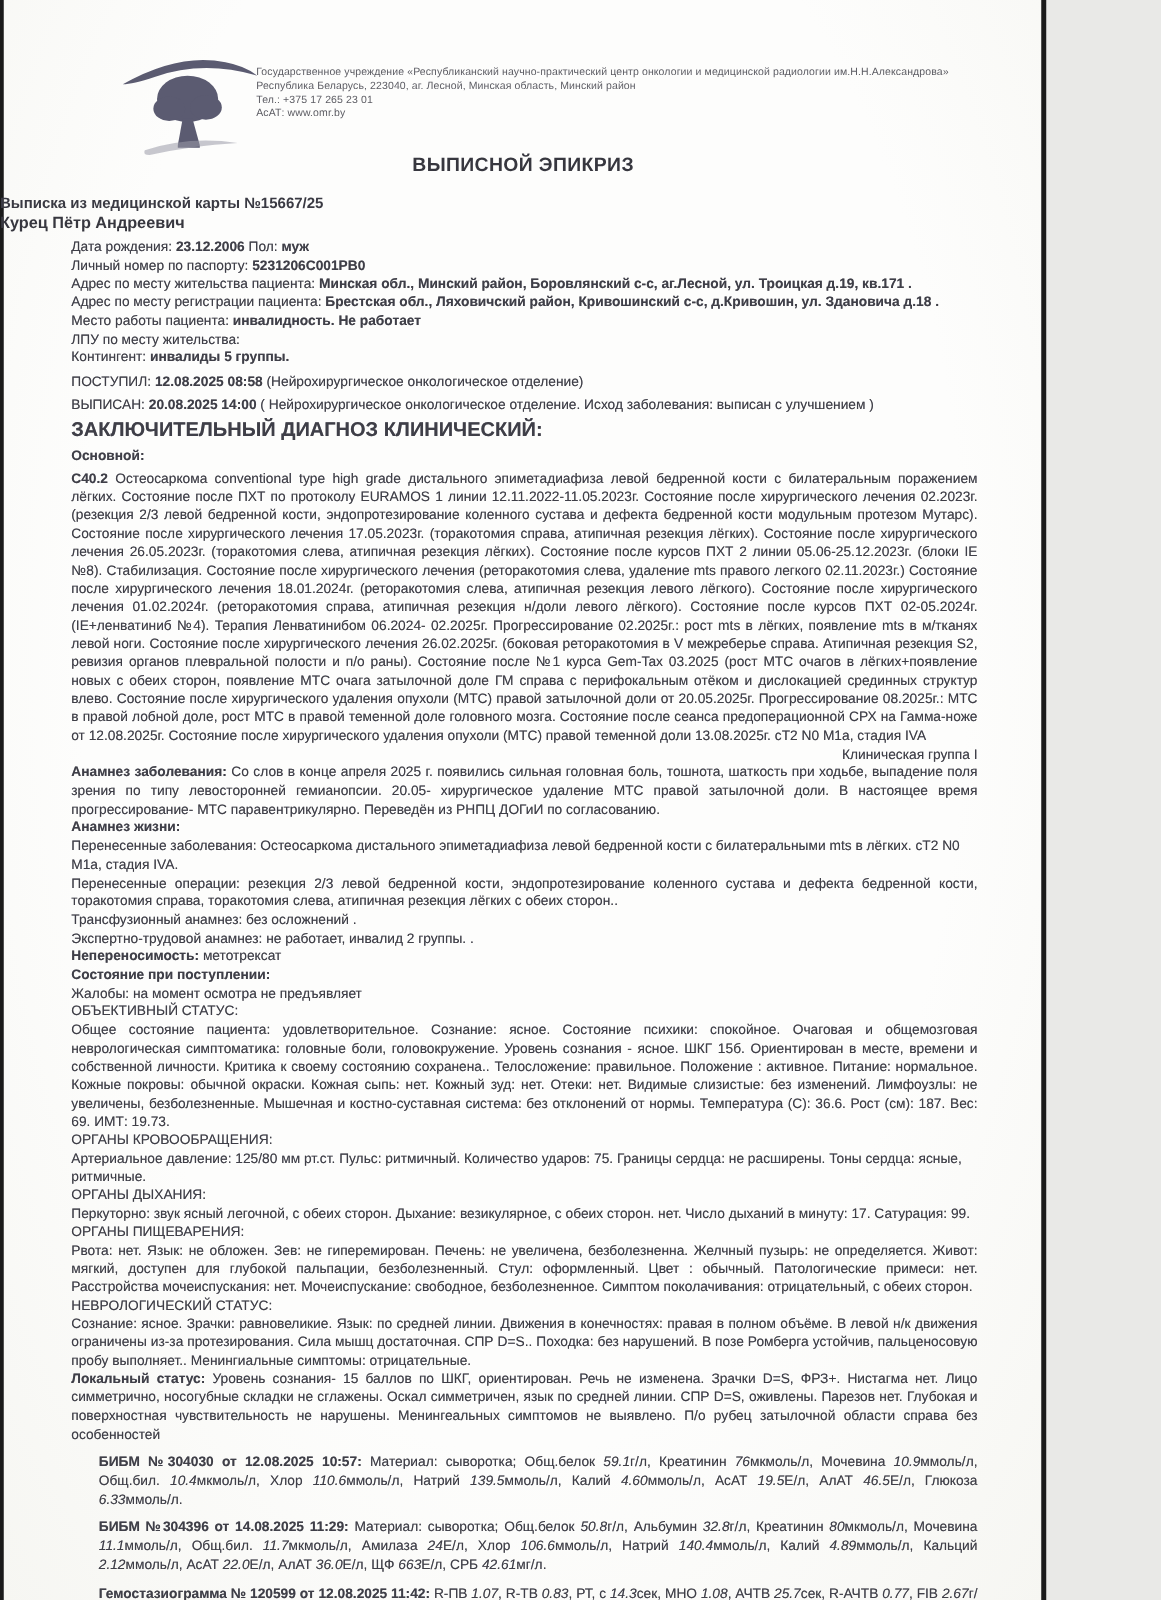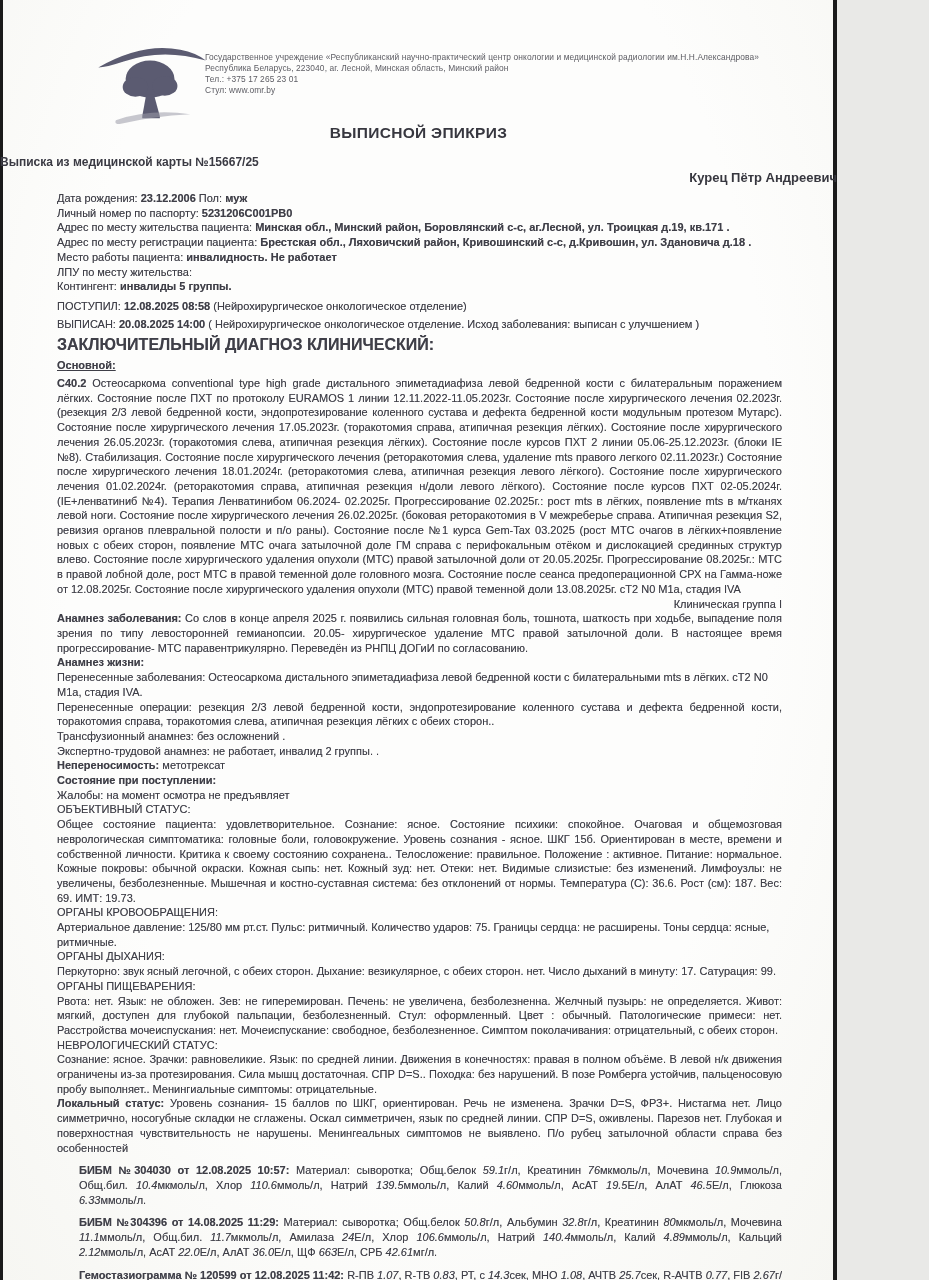--- a/index.html
+++ b/index.html
@@ -33,32 +33,32 @@
   }
   .title{
     position:absolute;left:0;right:0;top:124px;text-align:center;
     font-size:15.5px;font-weight:bold;letter-spacing:.3px;color:#37373f;
   }
   .subtitle{
     position:absolute;left:0;right:0;top:155px;text-align:left;
     font-size:12px;font-weight:bold;color:#3a3a43;
   }
   .patient-name{
-    position:absolute;left:0;right:0;top:170px;text-align:right;
+    position:absolute;left:0;right:0;top:170px;text-align:left;
     font-size:13px;font-weight:bold;color:#37373f;
   }
   .content{
     position:absolute;left:57px;right:55px;top:191px;
   }
   .line{
     font-size:11px;line-height:14.7px;color:var(--text);
     text-shadow:0 0 .45px rgba(63,63,72,.55);
   }
   .b{font-weight:bold;}
-  .u{text-decoration:underline;}
+  .u{}
   .i{font-style:italic;}
   .just{text-align:justify;}
   .right{text-align:right;}
   .gap{margin-top:5px;}
   .gap2{margin-top:3px;}
   .big{font-size:16px;line-height:17px;}
   .lab{margin-top:8px;padding-left:22px;text-align:justify;}
 </style>
 </head>
 <body>
@@ -78,21 +78,21 @@
         <path d="M49,78 Q57,74 67,78 L67,80 L49,80 Z"></path>
       </g>
       <path d="M22,82 Q58,70 98,76 Q60,78 26,86 Q20,86 22,82 Z" fill="#9a9aa8" opacity="0.55"></path>
     </svg>
   </div>
 
   <div class="org-block">
     <div>Государственное учреждение «Республиканский научно-практический центр онкологии и медицинской радиологии им.Н.Н.Александрова»</div>
     <div>Республика Беларусь, 223040, аг. Лесной, Минская область, Минский район</div>
     <div>Тел.: +375 17 265 23 01</div>
-    <div>Стул: www.omr.by</div>
+    <div>АсАТ: www.omr.by</div>
   </div>
 
   <div class="title">ВЫПИСНОЙ ЭПИКРИЗ</div>
   <div class="subtitle">Выписка из медицинской карты №15667/25</div>
   <div class="patient-name">Курец Пётр Андреевич</div>
 
   <div class="content">
       <p class="line"><span>Дата рождения: </span><span class="b">23.12.2006</span><span> Пол: </span><span class="b">муж</span></p>
       <p class="line"><span>Личный номер по паспорту: </span><span class="b">5231206C001PB0</span></p>
       <p class="line"><span>Адрес по месту жительства пациента: </span><span class="b">Минская обл., Минский район, Боровлянский с-с, аг.Лесной, ул. Троицкая д.19, кв.171 .</span></p>

